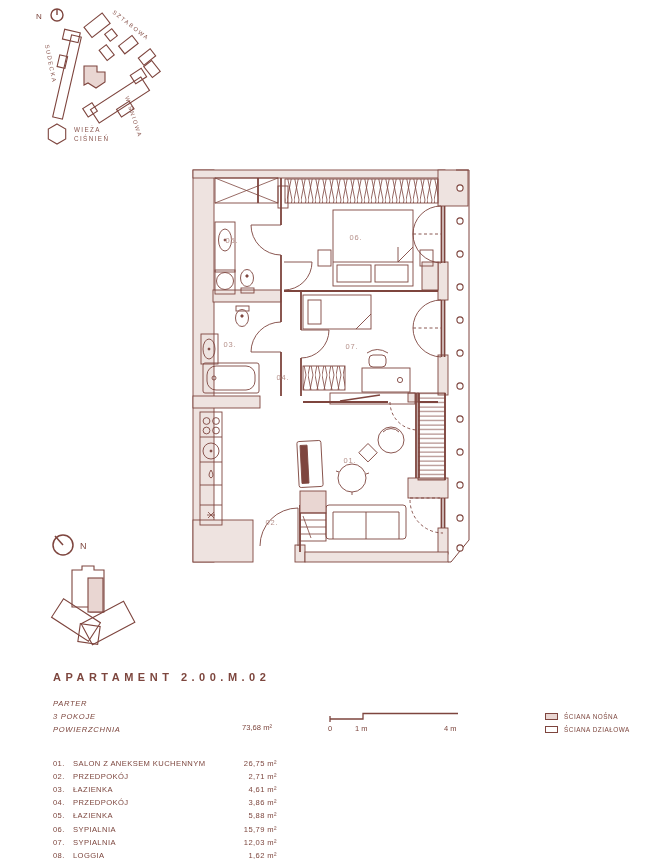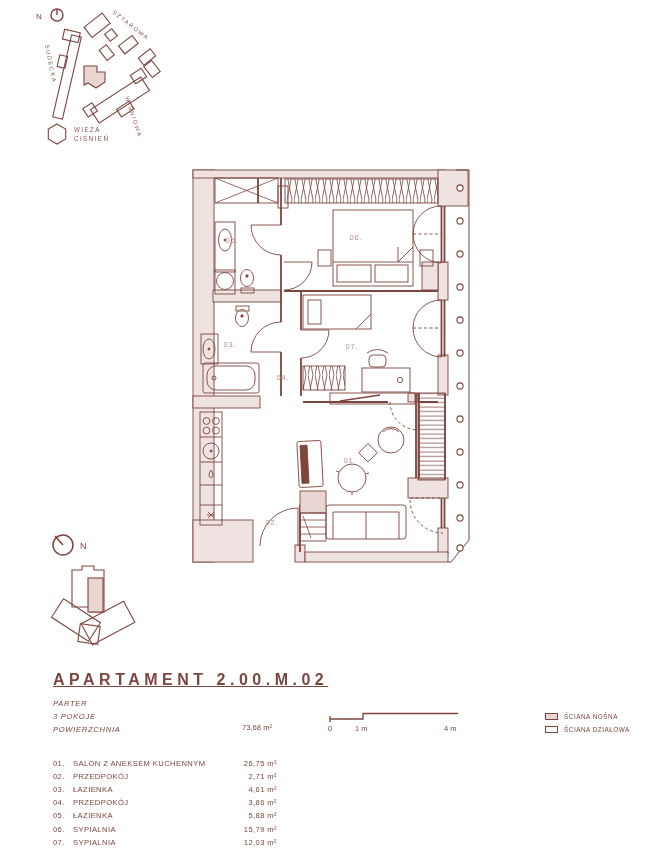--- a/index.html
+++ b/index.html
@@ -3,21 +3,21 @@
 <meta charset="utf-8">
 <style>
   html,body{margin:0;padding:0;background:#ffffff;}
   body{width:657px;height:862px;position:relative;font-family:"Liberation Sans",sans-serif;color:#7d463e;overflow:hidden;}
   #stage{position:absolute;left:0;top:0;width:657px;height:862px;}
   svg text{font-family:"Liberation Sans",sans-serif;}
   .room-label{font-size:7.5px;letter-spacing:.8px;fill:#b5908a;}
   .street{font-size:5.8px;letter-spacing:1.6px;fill:#8a564e;}
   .tinycap{font-size:6.3px;letter-spacing:1.4px;fill:#8a564e;}
   .footer{position:absolute;left:0;top:0;width:657px;}
-  .title{position:absolute;left:53px;top:671px;font-size:16px;font-weight:700;letter-spacing:4.5px;color:#7d463e;text-decoration:underline;}
+  .title{position:absolute;left:53px;top:671px;font-size:11px;font-weight:700;letter-spacing:4.5px;color:#7d463e;}
   .meta{position:absolute;left:53px;top:697px;font-size:7.6px;letter-spacing:.7px;line-height:13.2px;color:#7d463e;font-style:italic;}
   .area-value{position:absolute;left:200px;top:723px;width:72px;text-align:right;font-size:7.6px;color:#7d463e;}
   .legend{position:absolute;left:545px;top:710px;font-size:6.4px;letter-spacing:.5px;color:#7d463e;}
   .legend-row{display:flex;align-items:center;height:13px;}
   .swatch{width:13px;height:7px;border:1px solid #7e453e;margin-right:6px;box-sizing:border-box;}
   .swatch.filled{background:#e9d6d2;}
   .roomlist{position:absolute;left:53px;top:757px;width:224px;font-size:7.6px;letter-spacing:.4px;color:#7d463e;}
   .roomrow{display:flex;height:13.1px;align-items:center;}
   .roomrow .num{width:20px;}
   .roomrow .nm{flex:1;}
@@ -309,15 +309,20 @@
     <div class="roomrow">
           <span class="num">06.</span>
           <span class="nm">SYPIALNIA</span>
           <span class="ar">15,79 m²</span>
         </div>
     <div class="roomrow">
           <span class="num">07.</span>
           <span class="nm">SYPIALNIA</span>
           <span class="ar">12,03 m²</span>
         </div>
+    <div class="roomrow">
+          <span class="num">08.</span>
+          <span class="nm">LOGGIA</span>
+          <span class="ar">1,62 m²</span>
+        </div>
   </div>
 </div>
 </div>
 
 </body></html>

